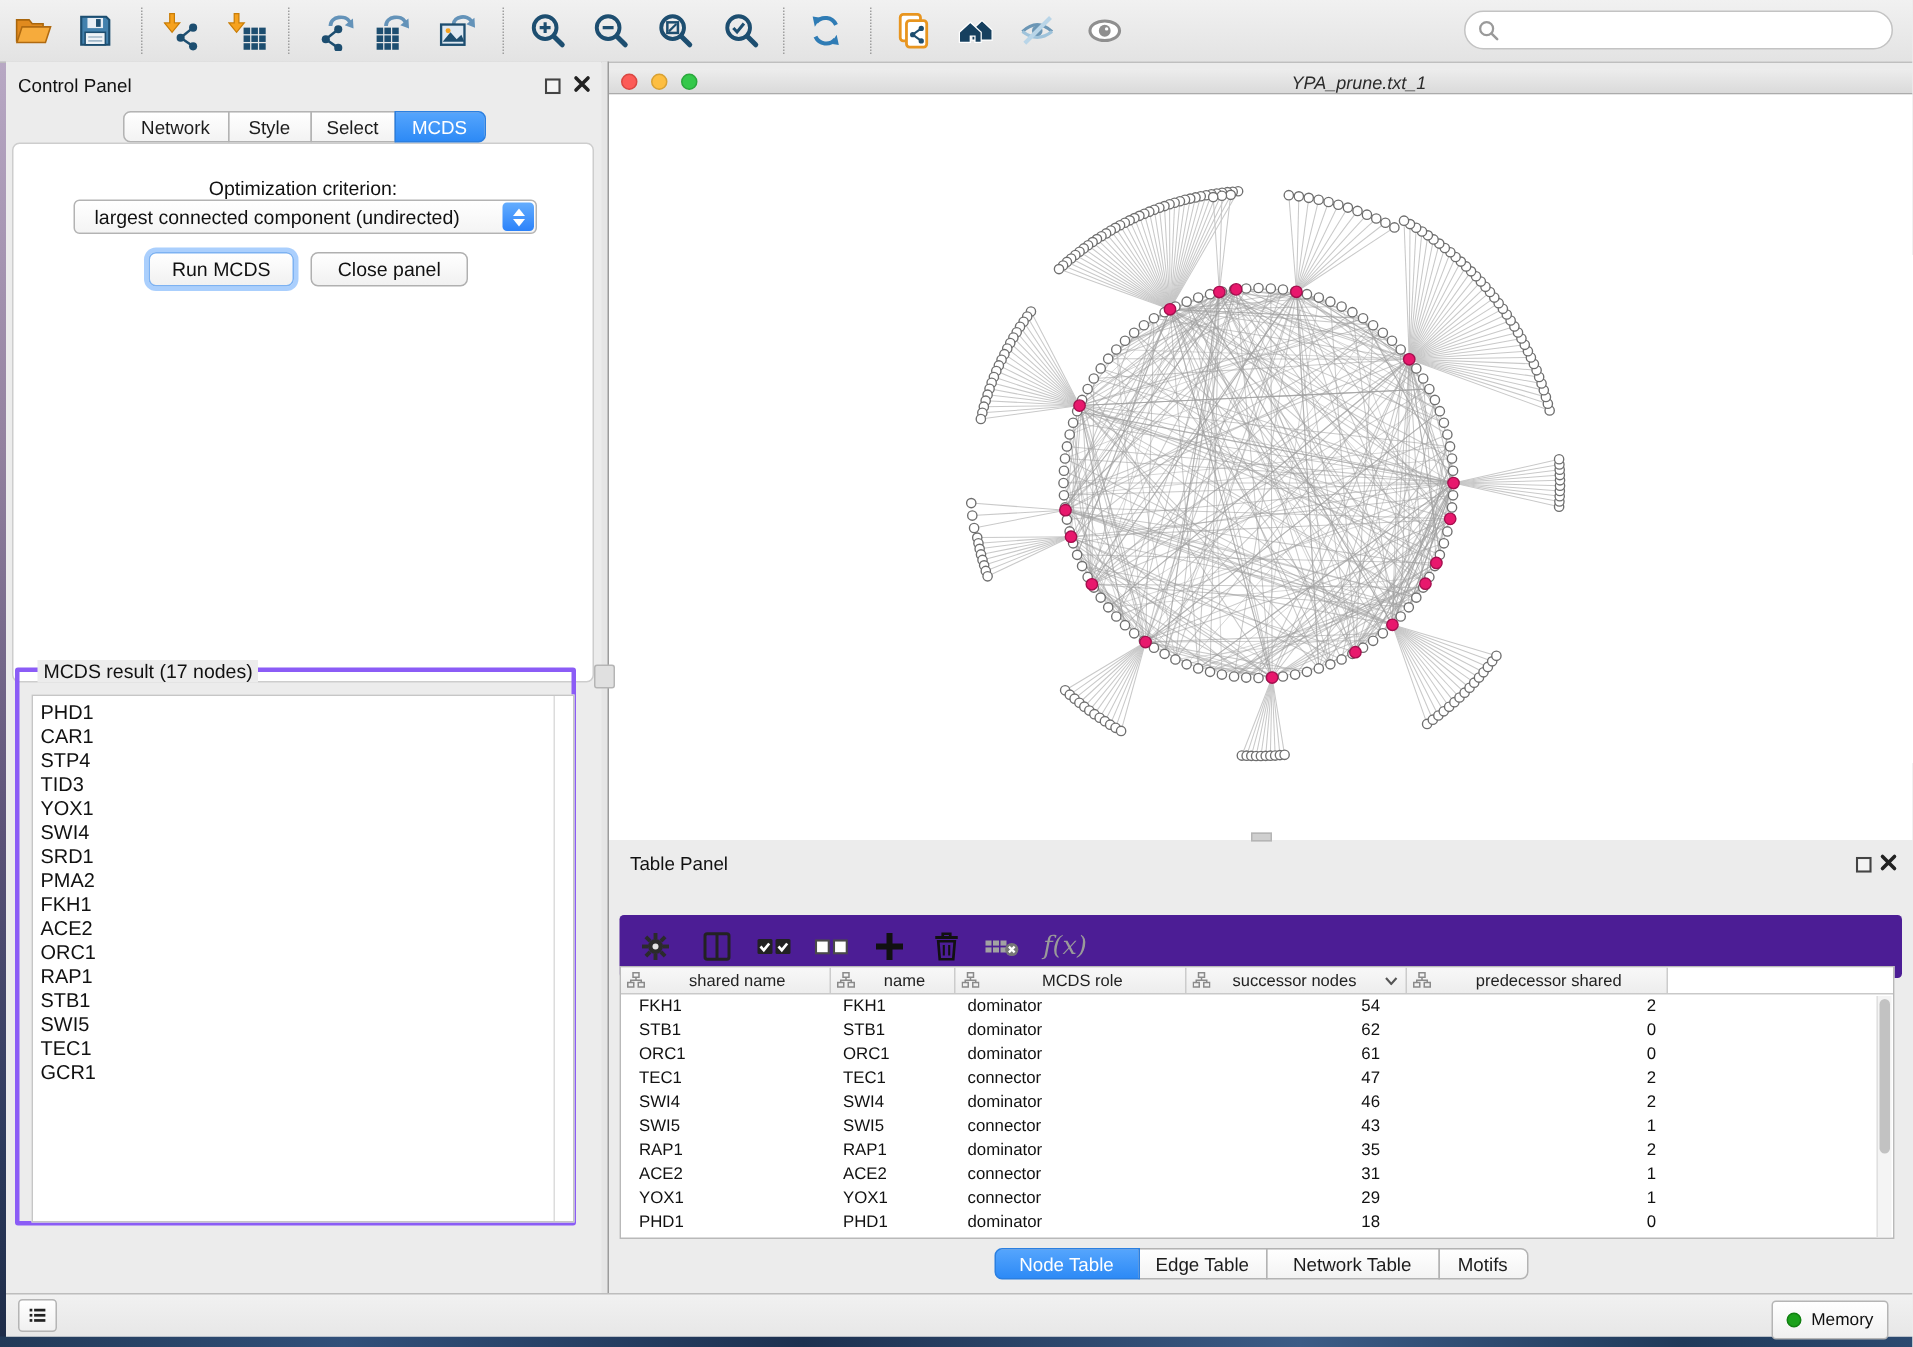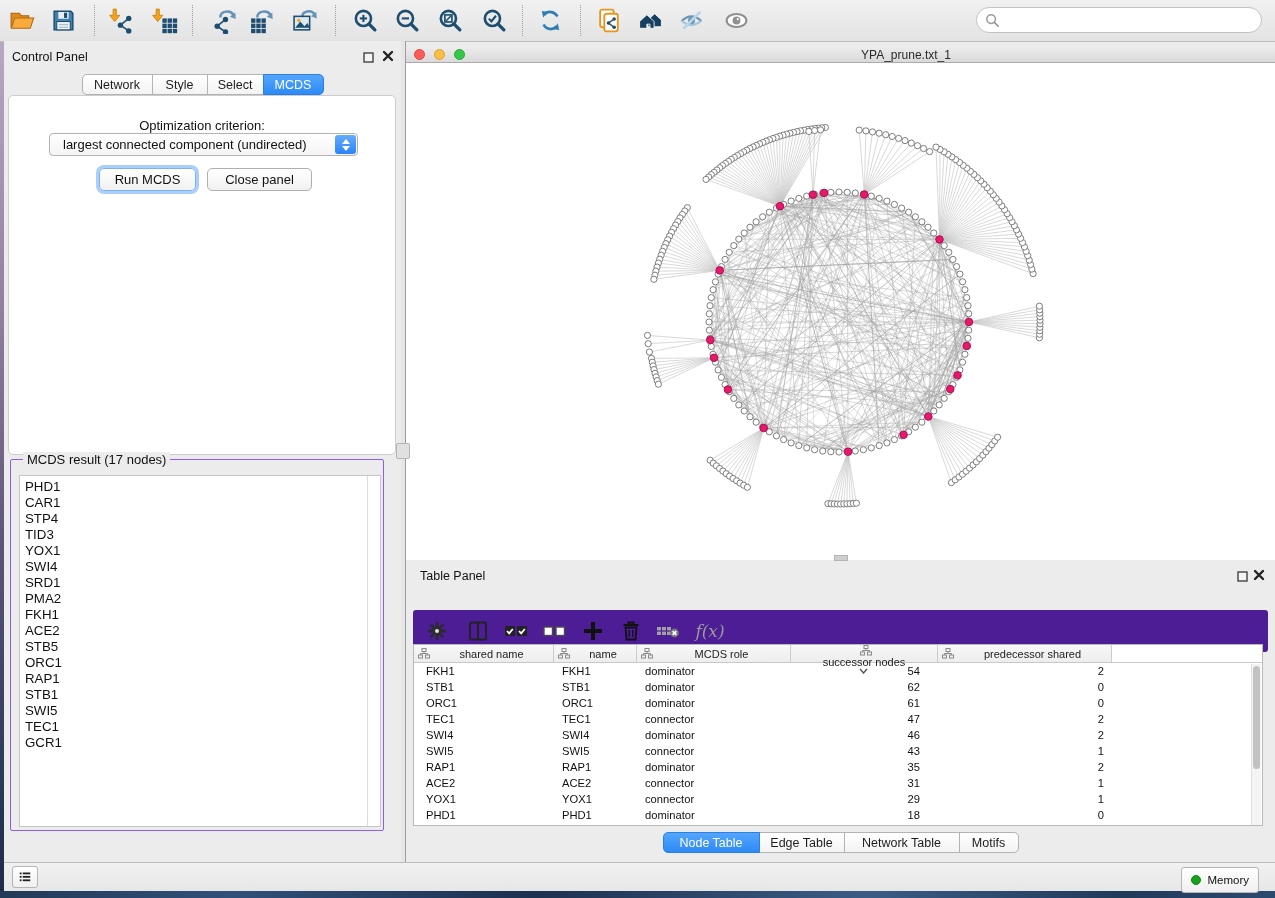--- a/index.html
+++ b/index.html
@@ -26,37 +26,37 @@
   .tab.sel{background:linear-gradient(#55a5fd,#2d8af6);border-color:#2b7fe0;color:#fff;z-index:2;}
   .cp-pane{position:absolute;left:4px;top:54px;width:388px;height:360px;background:#ffffff;border:1px solid #cdcdcd;border-radius:5px;box-sizing:border-box;}
   .opt-label{position:absolute;left:0;top:22px;width:100%;text-align:center;font-size:13px;color:#111;}
   .selectbox{position:absolute;left:40px;top:37px;width:309px;height:23px;background:linear-gradient(#ffffff,#f4f4f4);border:1px solid #b3b3b3;border-radius:4px;box-sizing:border-box;display:flex;align-items:center;cursor:pointer;}
   .selectbox .val{font-size:13px;color:#111;margin-left:13px;white-space:nowrap;}
   .stepper{position:absolute;right:1px;top:1px;bottom:1px;width:21px;border-radius:3px;background:linear-gradient(#64adfe,#2b82fa);display:flex;flex-direction:column;align-items:center;justify-content:center;gap:2px;}
   .chev-up{width:0;height:0;border-left:4px solid transparent;border-right:4px solid transparent;border-bottom:5px solid #fff;}
   .chev-dn{width:0;height:0;border-left:4px solid transparent;border-right:4px solid transparent;border-top:5px solid #fff;}
   .pbtn{position:absolute;top:72px;height:23px;background:linear-gradient(#ffffff,#f1f1f1);border:1px solid #b0b0b0;border-radius:5px;font-size:13px;font-family:"Liberation Sans",sans-serif;color:#111;cursor:pointer;}
   .pbtn.focusring{border-color:#7db2f2;box-shadow:0 0 0 3px rgba(77,155,250,.48);}
-  .groupbox{position:absolute;left:6px;top:418px;width:374px;height:372px;border:1px solid #8b5cf6;border-radius:2px;box-sizing:border-box;}
+  .groupbox{position:absolute;left:6px;top:404px;width:374px;height:372px;border:3px solid #8b5cf6;border-radius:2px;box-sizing:border-box;}
   .legend{position:absolute;left:12px;top:-8px;background:#ececec;padding:0 4px;font-size:13px;color:#111;}
   .mcdslist{position:absolute;left:8px;top:15px;width:362px;height:352px;background:#fff;border:1px solid #c6c6c6;box-sizing:border-box;overflow:hidden;}
   .mcdslist .gutter{position:absolute;right:0;top:0;bottom:0;width:12px;border-left:1px solid #dcdcdc;}
   .mcds-item{font-size:13.3px;color:#111;line-height:16px;padding-left:5px;}
   .mcdslist .inner{padding-top:3px;}
   
   .vsplit{position:absolute;left:401px;top:41px;width:5px;height:821px;background:#e6e6e6;border-right:1px solid #9c9c9c;box-sizing:border-box;}
   .vgrip{position:absolute;left:396px;top:443px;width:12px;height:14px;background:#e0e0e0;border:1px solid #b5b5b5;border-radius:2px;z-index:5;cursor:col-resize;}
   
   .netwin{position:absolute;left:406px;top:46px;width:869px;height:514px;}
   .nettitle{position:absolute;left:0;top:0;width:100%;height:17px;background:linear-gradient(#ededed,#dadada);border-bottom:1px solid #ababab;box-sizing:border-box;}
   .tlight{position:absolute;top:3px;width:11px;height:11px;border-radius:50%;cursor:pointer;}
   .tl-red{left:8px;background:#fc5b57;border:1px solid #d94742;box-sizing:border-box;}
   .tl-yellow{left:28px;background:#fdbe41;border:1px solid #d8a133;box-sizing:border-box;}
   .tl-green{left:48px;background:#34c84a;border:1px solid #2aa83c;box-sizing:border-box;}
-  .nettitle .ttext{position:absolute;left:500px;transform:translateX(-50%);top:2px;font-size:12px;color:#2b2b2b;white-space:nowrap;}
+  .nettitle .ttext{position:absolute;left:500px;transform:translateX(-50%);top:2px;font-size:12px;color:#2b2b2b;white-space:nowrap;font-style:italic;}
   .netcanvas{position:absolute;left:0;top:17px;width:869px;height:497px;background:#fff;}
   .hgrip{position:absolute;left:428px;bottom:-1px;width:14px;height:6px;background:#cfcfcf;border:1px solid #b5b5b5;box-sizing:border-box;cursor:row-resize;}
   
   .tpanel{position:absolute;left:406px;top:563px;width:869px;height:295px;background:#ececec;}
   .ttoolbar{position:absolute;left:7px;top:47px;width:855px;height:42px;background:#4c1d95;border-radius:3px;}
   .tibtn{position:absolute;top:6px;width:30px;height:30px;border:0;background:transparent;padding:0;display:flex;align-items:center;justify-content:center;cursor:pointer;}
   .tibtn.disabled{cursor:default;}
   .fx{font-family:"DejaVu Serif",serif;font-style:italic;font-size:17px;color:#9a9a9a;}
   .dtable{position:absolute;left:7px;top:81px;width:850px;height:182px;background:#fff;border:1px solid #b9b9b9;box-sizing:border-box;overflow:hidden;}
   .thead{display:flex;height:18px;background:linear-gradient(#f8f8f8,#ededed);border-bottom:1px solid #c9c9c9;box-sizing:border-box;}
@@ -282,21 +282,20 @@
             <div class="mcds-item">PHD1</div>
             <div class="mcds-item">CAR1</div>
             <div class="mcds-item">STP4</div>
             <div class="mcds-item">TID3</div>
             <div class="mcds-item">YOX1</div>
             <div class="mcds-item">SWI4</div>
             <div class="mcds-item">SRD1</div>
             <div class="mcds-item">PMA2</div>
             <div class="mcds-item">FKH1</div>
             <div class="mcds-item">ACE2</div>
-            <div class="mcds-item">STB5</div>
             <div class="mcds-item">ORC1</div>
             <div class="mcds-item">RAP1</div>
             <div class="mcds-item">STB1</div>
             <div class="mcds-item">SWI5</div>
             <div class="mcds-item">TEC1</div>
             <div class="mcds-item">GCR1</div>
           </div>
         <div class="gutter"></div>
       </div>
     </div>
@@ -1243,21 +1242,21 @@
           </div>
           <div class="th" style="width: 154px;">
             <svg width="12" height="11" viewBox="0 0 12 11">
               <rect x="4" y="0.5" width="4" height="3" fill="none" stroke="#8a8a8a"></rect>
               <rect x="0.5" y="7" width="4" height="3" fill="none" stroke="#8a8a8a"></rect>
               <rect x="7.5" y="7" width="4" height="3" fill="none" stroke="#8a8a8a"></rect>
               <path d="M6 3.5 V5.5 M2.5 7 V5.5 H9.5 V7" fill="none" stroke="#8a8a8a"></path>
             </svg>
             <span class="lbl">MCDS role</span>
           </div>
-          <div class="th" style="width: 147px; flex-direction: column;">
+          <div class="th" style="width: 147px;">
             <svg width="12" height="11" viewBox="0 0 12 11">
               <rect x="4" y="0.5" width="4" height="3" fill="none" stroke="#8a8a8a"></rect>
               <rect x="0.5" y="7" width="4" height="3" fill="none" stroke="#8a8a8a"></rect>
               <rect x="7.5" y="7" width="4" height="3" fill="none" stroke="#8a8a8a"></rect>
               <path d="M6 3.5 V5.5 M2.5 7 V5.5 H9.5 V7" fill="none" stroke="#8a8a8a"></path>
             </svg>
             <span class="lbl">successor nodes</span>
             <svg width="9" height="6" viewBox="0 0 9 6" style="margin-right:5px">
               <path d="M1 1 L4.5 5 L8 1" fill="none" stroke="#555" stroke-width="1.4"></path>
             </svg>

